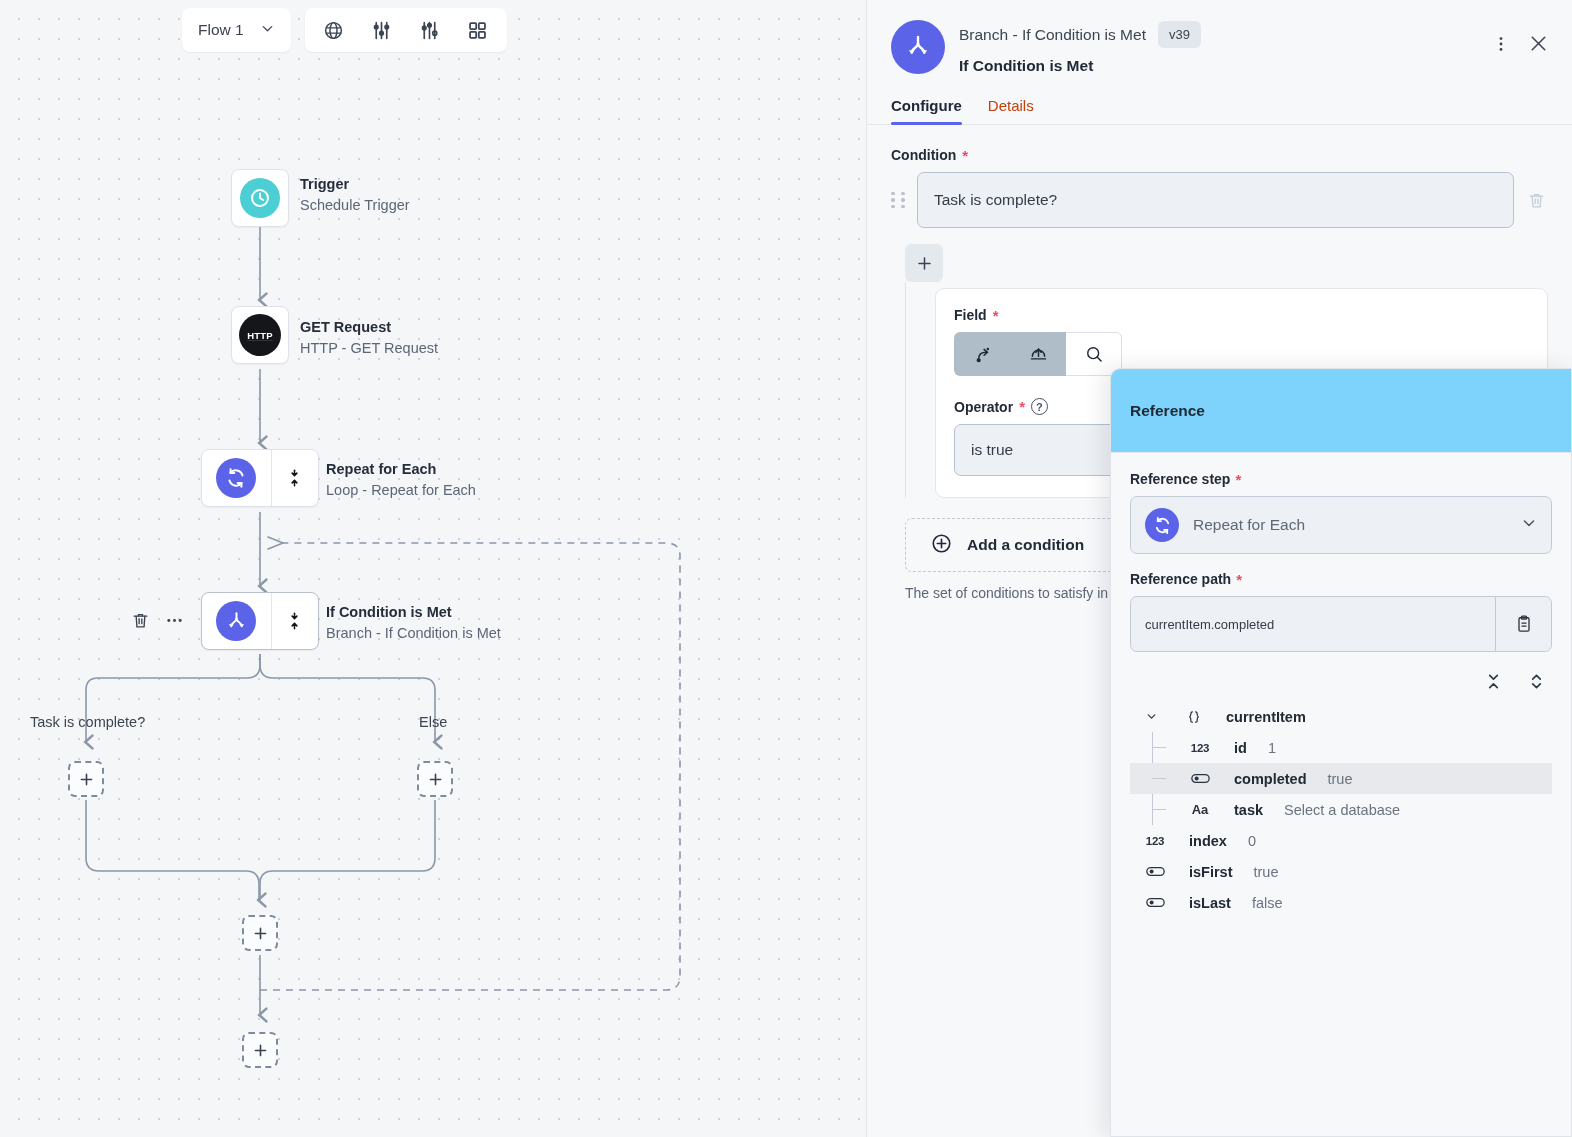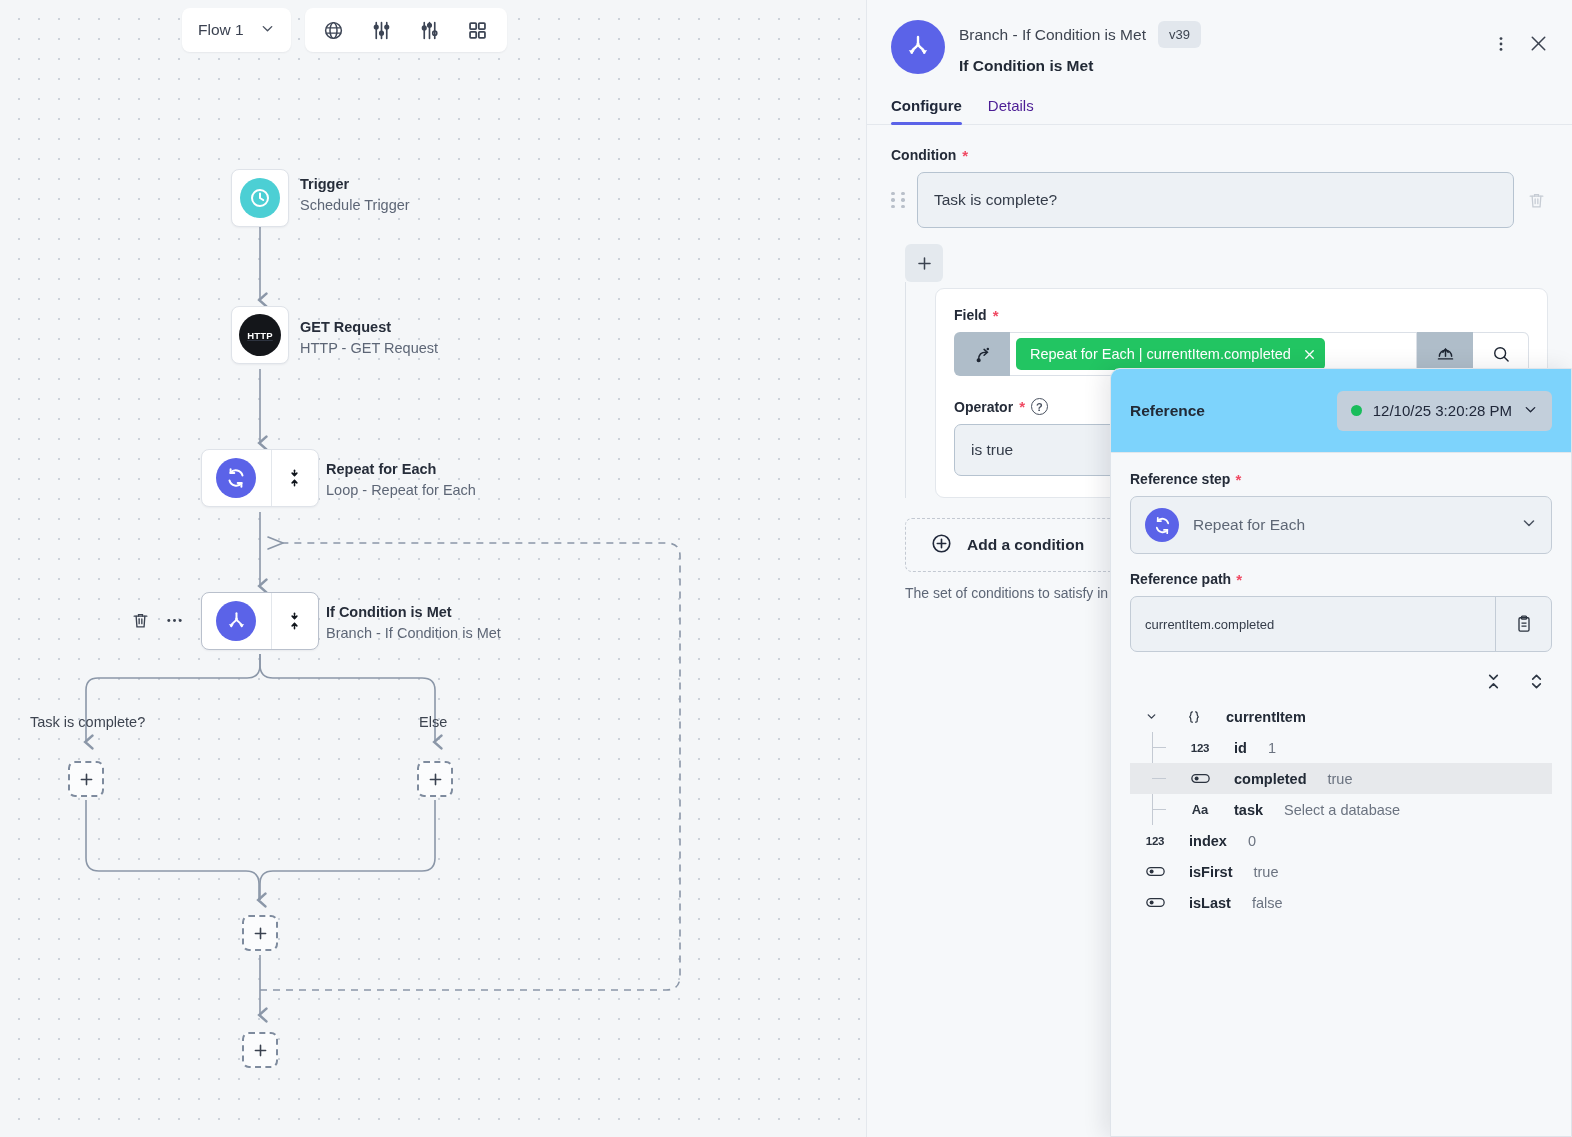--- a/index.html
+++ b/index.html
@@ -82,21 +82,21 @@
   .ph-avatar { width: 54px; height: 54px; border-radius: 50%; background: #5b63e8; display: flex; align-items: center; justify-content: center; flex: none; margin-top: 2px;}
   .ph-titles { padding-top: 3px; }
   .ph-line1 { display: flex; align-items: center; gap: 12px; }
   .ph-sub { font-size: 15.5px; color: #3d4450; }
   .ph-badge { background: #e2e7ed; border-radius: 6px; padding: 6px 11px; font-size: 13px; color: #3d4450; }
   .ph-main { font-size: 15.5px; font-weight: bold; color: #222a36; margin-top: 9px; }
   .ph-actions { position: absolute; right: 22px; top: 32px; display: flex; align-items: center; gap: 16px; }
   .ph-actions .ia { cursor: pointer; color: #3c4350; display: flex; align-items: center; justify-content: center; }
 
   .tabs { display: flex; gap: 26px; padding: 0 24px; margin-top: 22px; border-bottom: 1px solid #e4e8ed; }
-  .tab { font-size: 15px; padding-bottom: 10px; cursor: pointer; color: #4c1d95; position: relative; }
+  .tab { font-size: 15px; padding-bottom: 10px; cursor: pointer; color: #c2410c; position: relative; }
   .tab.active { color: #20283a; font-weight: bold; }
   .tab.active::after { content:""; position: absolute; left: 0; right: 0; bottom: -1px; height: 3px; background: #5b63e8; border-radius: 2px; }
 
   .panel-body { flex: 1; overflow: hidden; padding: 22px 24px 0 24px; position: relative; }
   .fld-label { font-size: 14px; font-weight: bold; color: #242b38; margin-bottom: 9px; display: flex; align-items: center; gap: 6px;}
   .req { color: #f04a63; font-size: 15px; line-height: 1; }
 
   .cond-row { display: flex; align-items: center; gap: 10px; }
   .grip { width: 16px; display: grid; grid-template-columns: 1fr 1fr; gap: 3px 4px; flex:none; cursor: grab; }
   .grip i { width: 3.5px; height: 3.5px; border-radius: 50%; background: #b9c0ca; display:block;}
@@ -476,30 +476,20 @@
 
           <div class="field-combo">
             <div class="fc-mode">
               <svg width="20" height="20" viewBox="0 0 24 24" fill="none" stroke="#1e2633" stroke-width="1.8" stroke-linecap="round">
                 <path d="M8 19c0-7 3-9 9-9"></path>
                   <circle cx="8" cy="19.5" r="1.6" fill="#1e2633"></circle>
                 <path d="M14.5 6.5 18.5 10l-4 3.5"></path>
                   <circle cx="19" cy="6" r="1.5" fill="#1e2633" stroke="none"></circle>
               </svg>
             </div>
-            <div class="fc-box">
-              <span class="chip">
-                <span>Repeat for Each | currentItem.completed</span>
-                <span class="cx">
-                  <svg width="15" height="15" viewBox="0 0 20 20" fill="none" stroke="#fff" stroke-width="1.8" stroke-linecap="round">
-                      <path d="M5 5l10 10M15 5 5 15"></path>
-                    </svg>
-                </span>
-              </span>
-            </div>
             <div class="fc-btn">
               <svg width="21" height="21" viewBox="0 0 24 24" fill="none" stroke="#1e2633" stroke-width="1.7" stroke-linecap="round">
                 <path d="M5 14a7 7 0 0 1 14 0"></path>
                   <path d="M12 14V6"></path>
                   <path d="M9 9.5 12 6l3 3.5"></path>
                   <path d="M4 17h16"></path>
               </svg>
             </div>
             <div class="fc-btn2">
               <svg width="20" height="20" viewBox="0 0 24 24" fill="none" stroke="#1e2633" stroke-width="1.7" stroke-linecap="round">
@@ -531,29 +521,20 @@
       </div>
 
       <div class="help-text">The set of conditions to satisfy in or</div>
     </div>
   </div>
 
   <div class="ref-pop">
 
     <div class="ref-head">
       <span class="ref-title">Reference</span>
-      <div class="ref-run">
-        <span class="dot-green"></span>
-        <span>12/10/25 3:20:28 PM</span>
-        <span>
-          <svg width="15" height="15" viewBox="0 0 16 16" fill="none" stroke="#20283a" stroke-width="1.5" stroke-linecap="round" stroke-linejoin="round">
-              <path d="M3.5 6 8 10.5 12.5 6"></path>
-            </svg>
-        </span>
-      </div>
     </div>
 
     <div class="ref-body">
 
       <div class="ref-lbl">
         <span>Reference step</span>
         <span class="req">*</span>
       </div>
       <div class="ref-select">
         <span class="icon-circle" style="width:34px;height:34px;background:#5b63e8;flex:none;">

